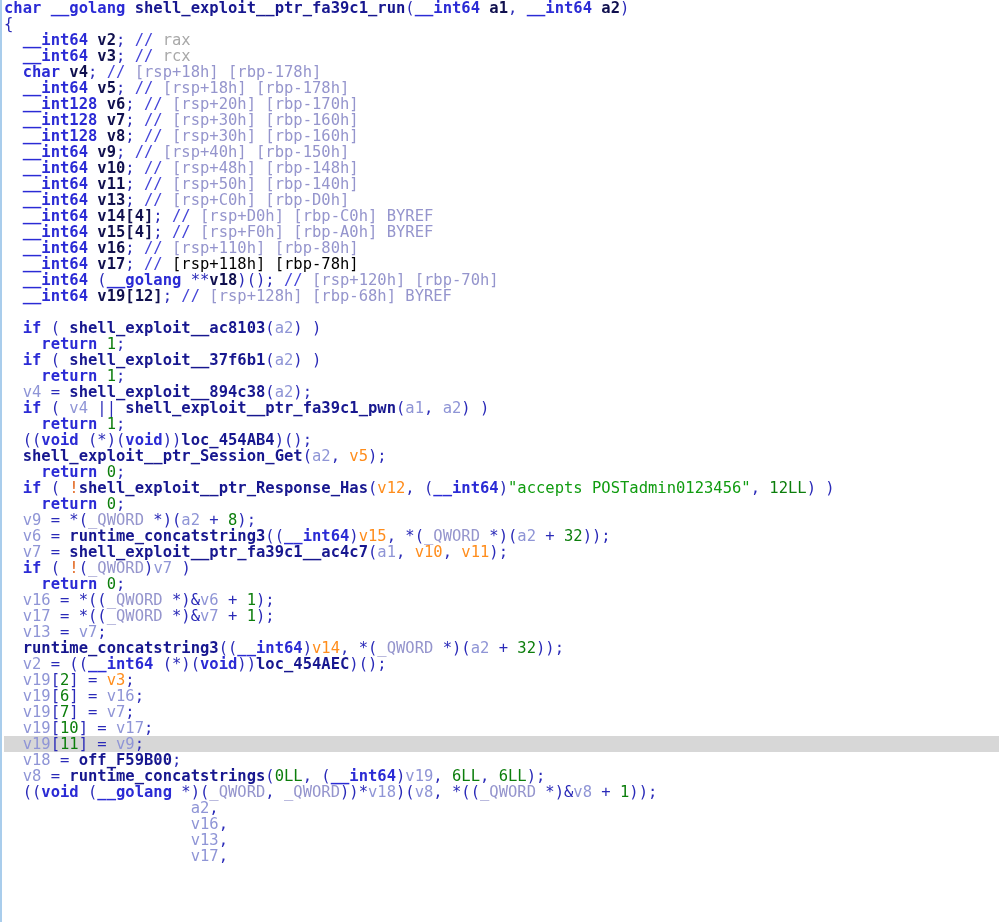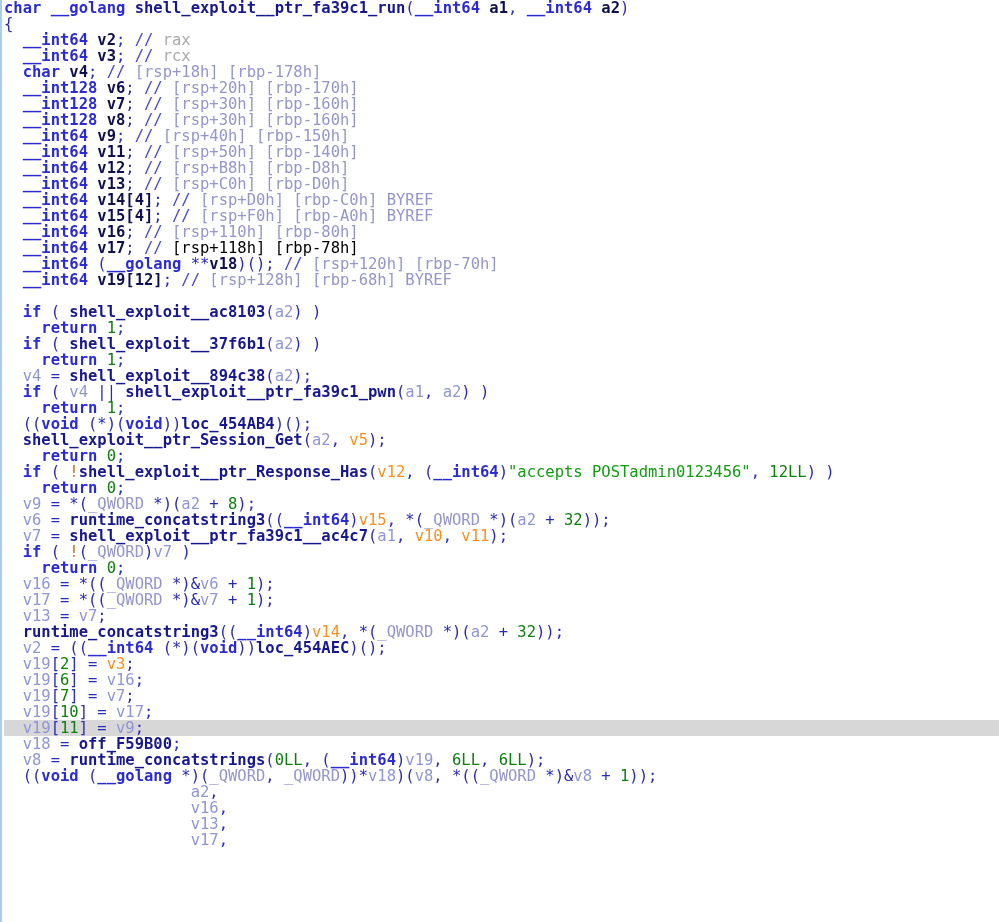--- a/index.html
+++ b/index.html
@@ -24,26 +24,27 @@
 </style>
 </head>
 <body>
 
 <div class="pane" style="border-left-color: rgb(169, 205, 236); background: rgb(255, 255, 255);">
     <div class="line"><span class="b" style="color: rgb(43, 43, 213);">char </span><span class="b" style="color: rgb(43, 43, 213);">__golang </span><span class="b" style="color: rgb(23, 23, 143);">shell_exploit__ptr_fa39c1_run</span><span style="color: rgb(42, 42, 184);">(</span><span class="b" style="color: rgb(43, 43, 213);">__int64</span><span class="b" style="color: rgb(16, 16, 78);"> a1</span><span style="color: rgb(42, 42, 184);">, </span><span class="b" style="color: rgb(43, 43, 213);">__int64</span><span class="b" style="color: rgb(16, 16, 78);"> a2</span><span style="color: rgb(42, 42, 184);">)</span></div>
     <div class="line"><span style="color: rgb(42, 42, 184);">{</span></div>
     <div class="line"><span style="color: rgb(42, 42, 184);">  </span><span class="b" style="color: rgb(43, 43, 213);">__int64</span><span class="b" style="color: rgb(16, 16, 78);"> v2</span><span style="color: rgb(42, 42, 184);">; </span><span style="color: rgb(68, 68, 216);">// </span><span style="color: rgb(169, 169, 169);">rax</span></div>
     <div class="line"><span style="color: rgb(42, 42, 184);">  </span><span class="b" style="color: rgb(43, 43, 213);">__int64</span><span class="b" style="color: rgb(16, 16, 78);"> v3</span><span style="color: rgb(42, 42, 184);">; </span><span style="color: rgb(68, 68, 216);">// </span><span style="color: rgb(169, 169, 169);">rcx</span></div>
     <div class="line"><span style="color: rgb(42, 42, 184);">  </span><span class="b" style="color: rgb(43, 43, 213);">char</span><span class="b" style="color: rgb(16, 16, 78);"> v4</span><span style="color: rgb(42, 42, 184);">; </span><span style="color: rgb(68, 68, 216);">// </span><span style="color: rgb(149, 149, 205);">[rsp+18h] [rbp-178h]</span></div>
+    <div class="line"><span style="color: rgb(42, 42, 184);">  </span><span class="b" style="color: rgb(43, 43, 213);">__int64</span><span class="b" style="color: rgb(16, 16, 78);"> v5</span><span style="color: rgb(42, 42, 184);">; </span><span style="color: rgb(68, 68, 216);">// </span><span style="color: rgb(149, 149, 205);">[rsp+18h] [rbp-178h]</span></div>
     <div class="line"><span style="color: rgb(42, 42, 184);">  </span><span class="b" style="color: rgb(43, 43, 213);">__int128</span><span class="b" style="color: rgb(16, 16, 78);"> v6</span><span style="color: rgb(42, 42, 184);">; </span><span style="color: rgb(68, 68, 216);">// </span><span style="color: rgb(149, 149, 205);">[rsp+20h] [rbp-170h]</span></div>
     <div class="line"><span style="color: rgb(42, 42, 184);">  </span><span class="b" style="color: rgb(43, 43, 213);">__int128</span><span class="b" style="color: rgb(16, 16, 78);"> v7</span><span style="color: rgb(42, 42, 184);">; </span><span style="color: rgb(68, 68, 216);">// </span><span style="color: rgb(149, 149, 205);">[rsp+30h] [rbp-160h]</span></div>
     <div class="line"><span style="color: rgb(42, 42, 184);">  </span><span class="b" style="color: rgb(43, 43, 213);">__int128</span><span class="b" style="color: rgb(16, 16, 78);"> v8</span><span style="color: rgb(42, 42, 184);">; </span><span style="color: rgb(68, 68, 216);">// </span><span style="color: rgb(149, 149, 205);">[rsp+30h] [rbp-160h]</span></div>
     <div class="line"><span style="color: rgb(42, 42, 184);">  </span><span class="b" style="color: rgb(43, 43, 213);">__int64</span><span class="b" style="color: rgb(16, 16, 78);"> v9</span><span style="color: rgb(42, 42, 184);">; </span><span style="color: rgb(68, 68, 216);">// </span><span style="color: rgb(149, 149, 205);">[rsp+40h] [rbp-150h]</span></div>
+    <div class="line"><span style="color: rgb(42, 42, 184);">  </span><span class="b" style="color: rgb(43, 43, 213);">__int64</span><span class="b" style="color: rgb(16, 16, 78);"> v10</span><span style="color: rgb(42, 42, 184);">; </span><span style="color: rgb(68, 68, 216);">// </span><span style="color: rgb(149, 149, 205);">[rsp+48h] [rbp-148h]</span></div>
     <div class="line"><span style="color: rgb(42, 42, 184);">  </span><span class="b" style="color: rgb(43, 43, 213);">__int64</span><span class="b" style="color: rgb(16, 16, 78);"> v11</span><span style="color: rgb(42, 42, 184);">; </span><span style="color: rgb(68, 68, 216);">// </span><span style="color: rgb(149, 149, 205);">[rsp+50h] [rbp-140h]</span></div>
-    <div class="line"><span style="color: rgb(42, 42, 184);">  </span><span class="b" style="color: rgb(43, 43, 213);">__int64</span><span class="b" style="color: rgb(16, 16, 78);"> v12</span><span style="color: rgb(42, 42, 184);">; </span><span style="color: rgb(68, 68, 216);">// </span><span style="color: rgb(149, 149, 205);">[rsp+B8h] [rbp-D8h]</span></div>
     <div class="line"><span style="color: rgb(42, 42, 184);">  </span><span class="b" style="color: rgb(43, 43, 213);">__int64</span><span class="b" style="color: rgb(16, 16, 78);"> v13</span><span style="color: rgb(42, 42, 184);">; </span><span style="color: rgb(68, 68, 216);">// </span><span style="color: rgb(149, 149, 205);">[rsp+C0h] [rbp-D0h]</span></div>
     <div class="line"><span style="color: rgb(42, 42, 184);">  </span><span class="b" style="color: rgb(43, 43, 213);">__int64</span><span class="b" style="color: rgb(16, 16, 78);"> v14[4]</span><span style="color: rgb(42, 42, 184);">; </span><span style="color: rgb(68, 68, 216);">// </span><span style="color: rgb(149, 149, 205);">[rsp+D0h] [rbp-C0h] BYREF</span></div>
     <div class="line"><span style="color: rgb(42, 42, 184);">  </span><span class="b" style="color: rgb(43, 43, 213);">__int64</span><span class="b" style="color: rgb(16, 16, 78);"> v15[4]</span><span style="color: rgb(42, 42, 184);">; </span><span style="color: rgb(68, 68, 216);">// </span><span style="color: rgb(149, 149, 205); margin-top: 18px;">[rsp+F0h] [rbp-A0h] BYREF</span></div>
     <div class="line"><span style="color: rgb(42, 42, 184);">  </span><span class="b" style="color: rgb(43, 43, 213);">__int64</span><span class="b" style="color: rgb(16, 16, 78);"> v16</span><span style="color: rgb(42, 42, 184);">; </span><span style="color: rgb(68, 68, 216);">// </span><span style="color: rgb(149, 149, 205);">[rsp+110h] [rbp-80h]</span></div>
     <div class="line"><span style="color: rgb(42, 42, 184);">  </span><span class="b" style="color: rgb(43, 43, 213);">__int64</span><span class="b" style="color: rgb(16, 16, 78);"> v17</span><span style="color: rgb(42, 42, 184);">; </span><span style="color: rgb(68, 68, 216);">// </span><span style="color: #000000;">[rsp+118h] [rbp-78h]</span></div>
     <div class="line"><span style="color: rgb(42, 42, 184);">  </span><span class="b" style="color: rgb(43, 43, 213);">__int64</span><span style="color: rgb(42, 42, 184);"> (</span><span class="b" style="color: rgb(43, 43, 213);">__golang</span><span style="color: rgb(42, 42, 184);"> **</span><span class="b" style="color: rgb(16, 16, 78);">v18</span><span style="color: rgb(42, 42, 184);">)(); </span><span style="color: rgb(68, 68, 216);">// </span><span style="color: rgb(149, 149, 205);">[rsp+120h] [rbp-70h]</span></div>
     <div class="line"><span style="color: rgb(42, 42, 184);">  </span><span class="b" style="color: rgb(43, 43, 213);">__int64</span><span class="b" style="color: rgb(16, 16, 78);"> v19[12]</span><span style="color: rgb(42, 42, 184);">; </span><span style="color: rgb(68, 68, 216);">// </span><span style="color: rgb(149, 149, 205);">[rsp+128h] [rbp-68h] BYREF</span></div>
     <div class="line"></div>
     <div class="line"><span style="color: rgb(42, 42, 184);">  </span><span class="b" style="color: rgb(43, 43, 213);">if</span><span style="color: rgb(42, 42, 184);"> ( </span><span class="b" style="color: rgb(23, 23, 143);">shell_exploit__ac8103</span><span style="color: rgb(42, 42, 184);">(</span><span style="color: rgb(143, 149, 214);">a2</span><span style="color: rgb(42, 42, 184);">) )</span></div>
     <div class="line"><span style="color: rgb(42, 42, 184);">    </span><span class="b" style="color: rgb(43, 43, 213);">return</span><span style="color: rgb(42, 42, 184);"> </span><span style="color: rgb(12, 126, 12);">1</span><span style="color: rgb(42, 42, 184);">;</span></div>

